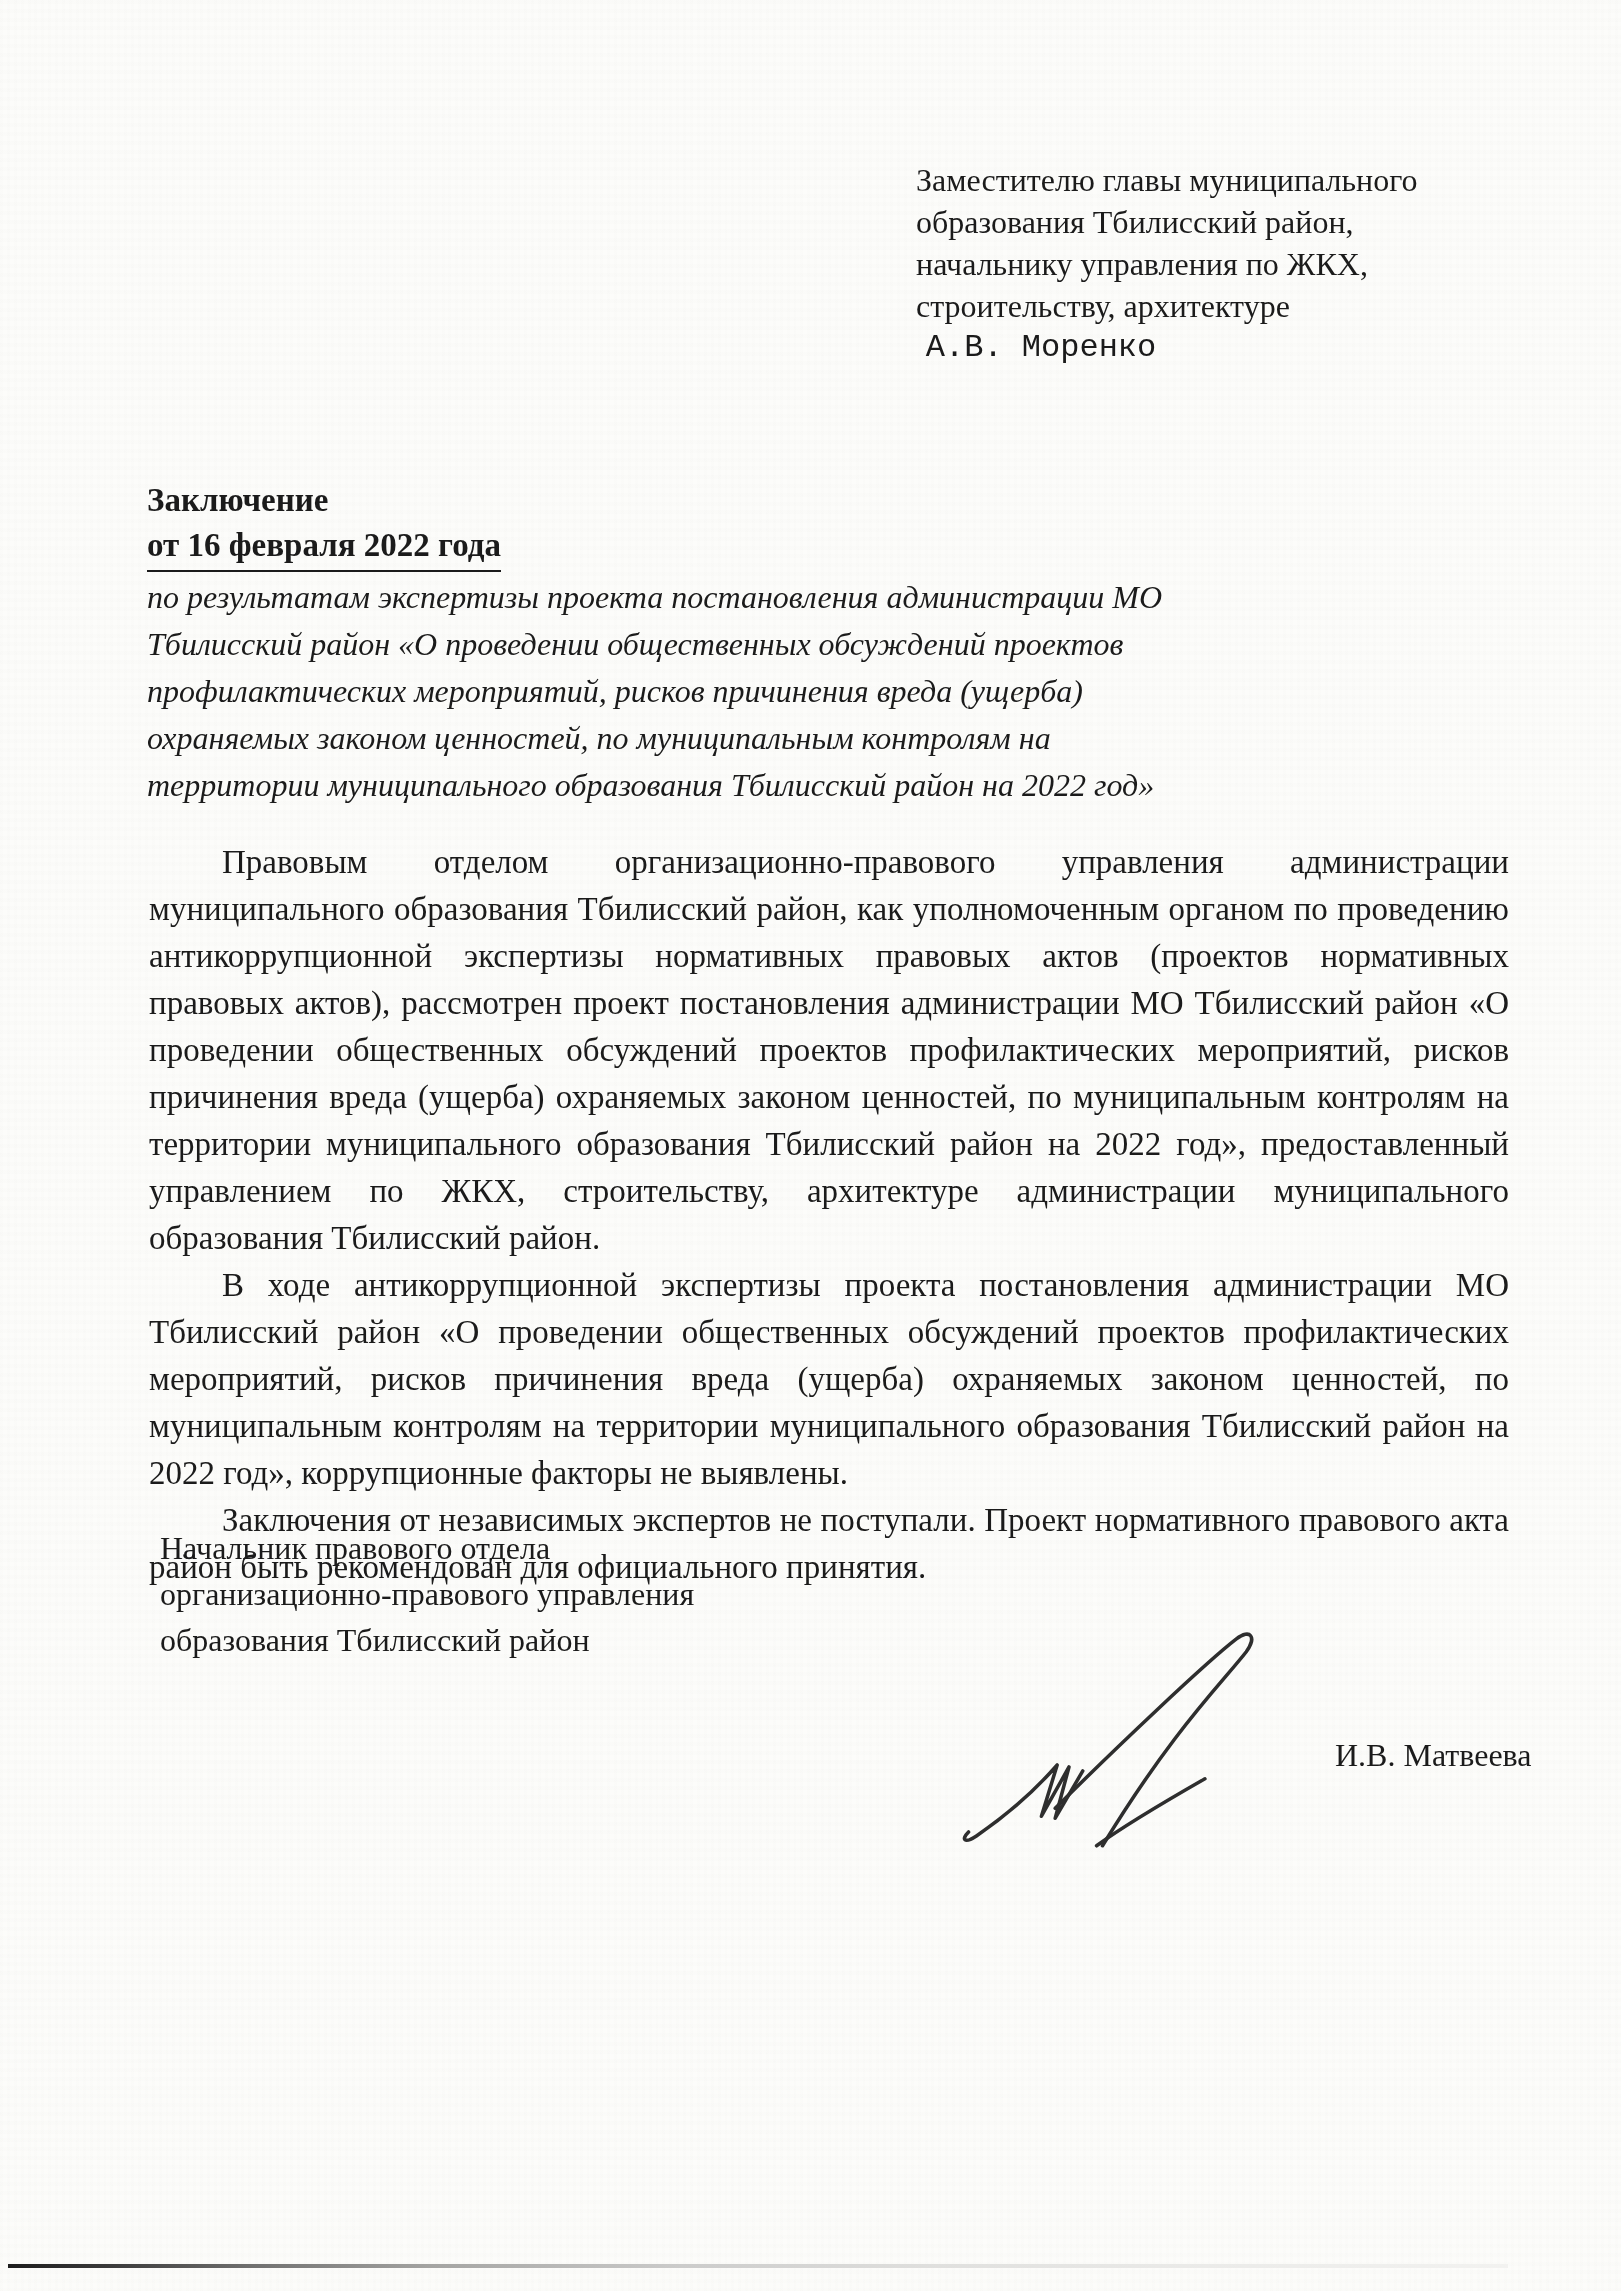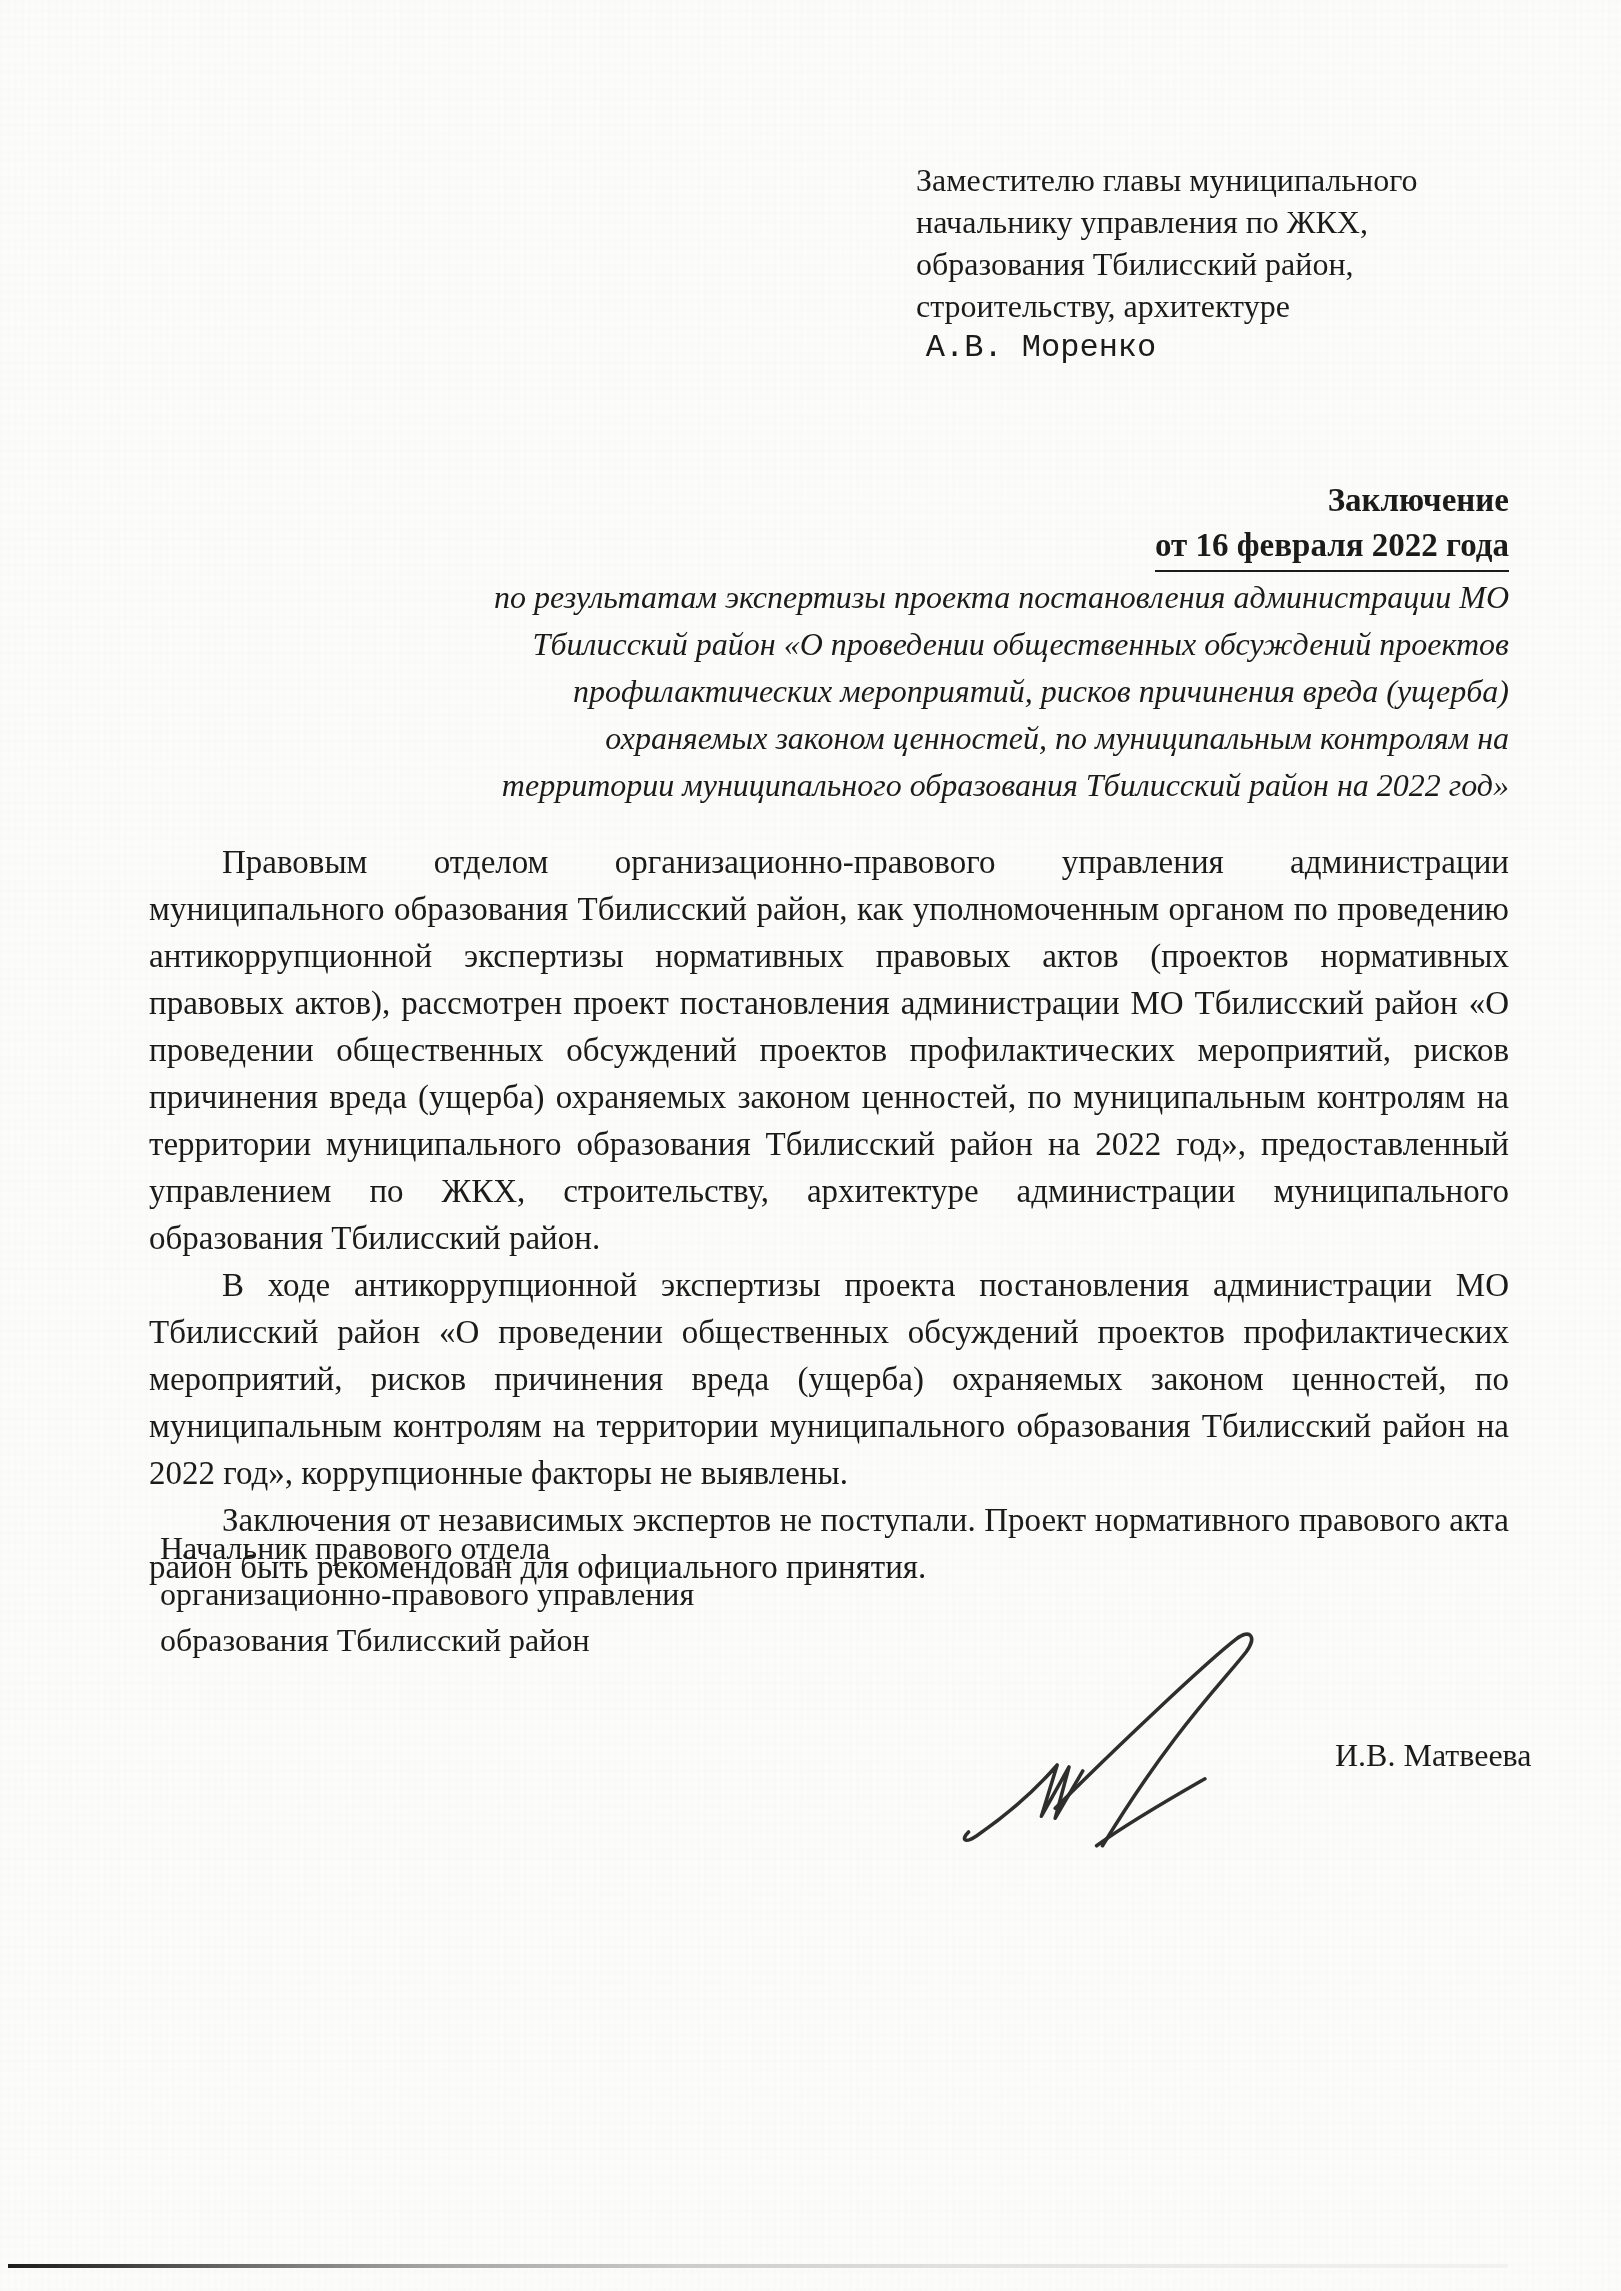--- a/index.html
+++ b/index.html
@@ -23,21 +23,21 @@
     font-size: 32px;
     line-height: 42px;
     white-space: nowrap;
   }
   .addressee .line-last { padding-left: 9.8px; font-family: Liberation Mono, monospace; }
   .title-block {
     position: absolute;
     left: 147px;
     top: 478px;
     width: 1362px;
-    text-align: right;
+    text-align: left;
   }
   .title-heading {
     font-weight: bold;
     font-size: 33px;
     line-height: 45px;
   }
   .title-date {
     font-weight: bold;
     font-size: 33px;
     line-height: 45px;
@@ -98,22 +98,22 @@
       #cccccb 45%, #e0e0de 62%, #ebebe9 80%, #f2f2f0 100%);
   }
 </style>
 </head>
 <body>
 
 <div class="page">
 
   <div class="addressee">
     <div>Заместителю главы муниципального</div>
+    <div>образования Тбилисский район,</div>
     <div>начальнику управления по ЖКХ,</div>
-    <div>образования Тбилисский район,</div>
     <div>строительству, архитектуре</div>
     <div class="line-last">А.В. Моренко</div>
   </div>
 
   <div class="title-block">
     <div class="title-heading">Заключение</div>
     <div class="title-date"><span>от 16 февраля 2022 года</span></div>
     <div class="title-sub">по результатам экспертизы проекта постановления администрации МО</div>
     <div class="title-sub">Тбилисский район «О проведении общественных обсуждений проектов</div>
     <div class="title-sub">профилактических мероприятий, рисков причинения вреда (ущерба)</div>

